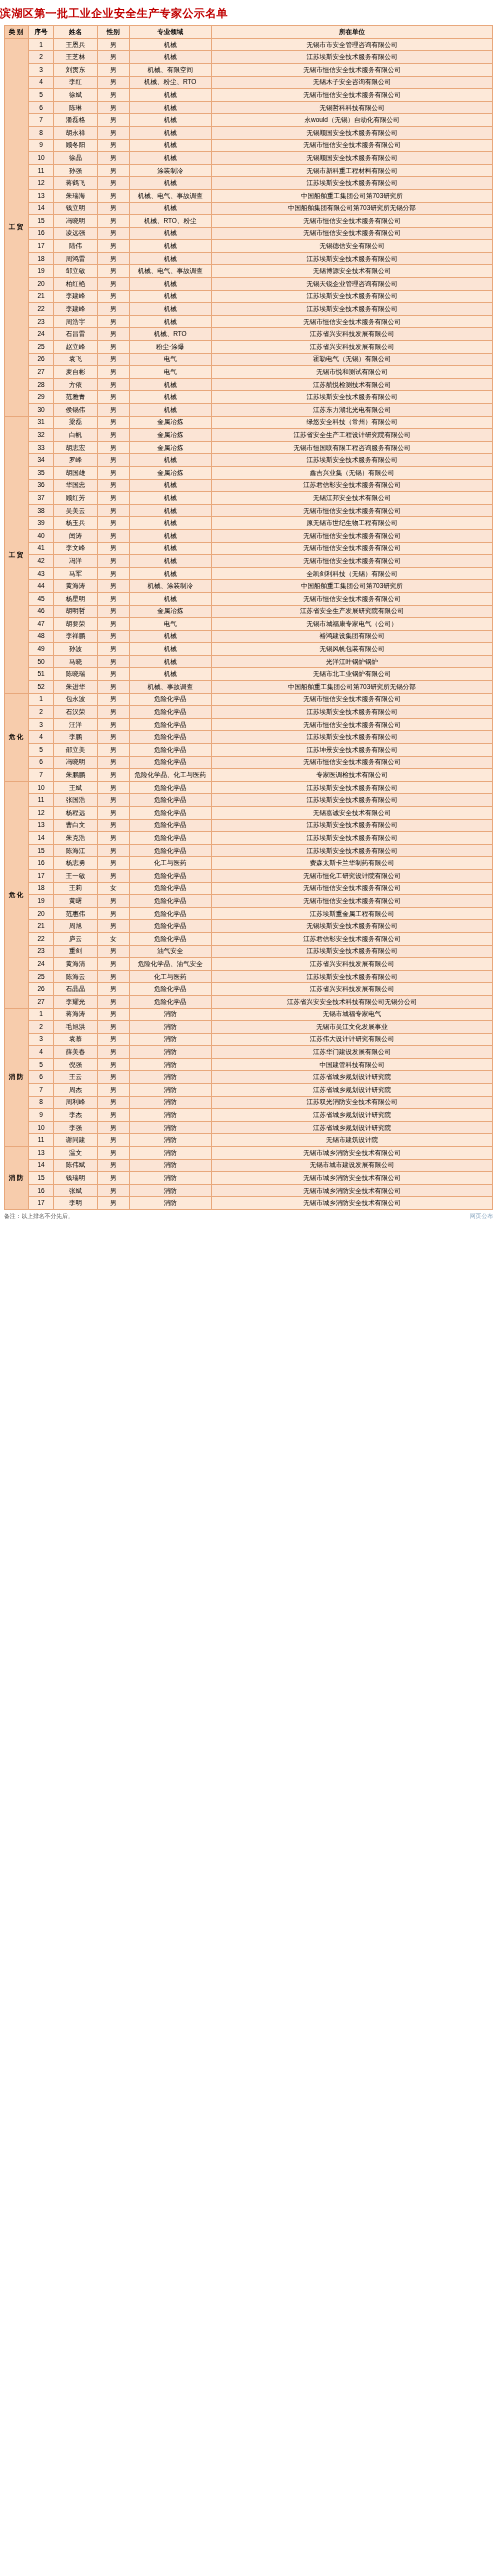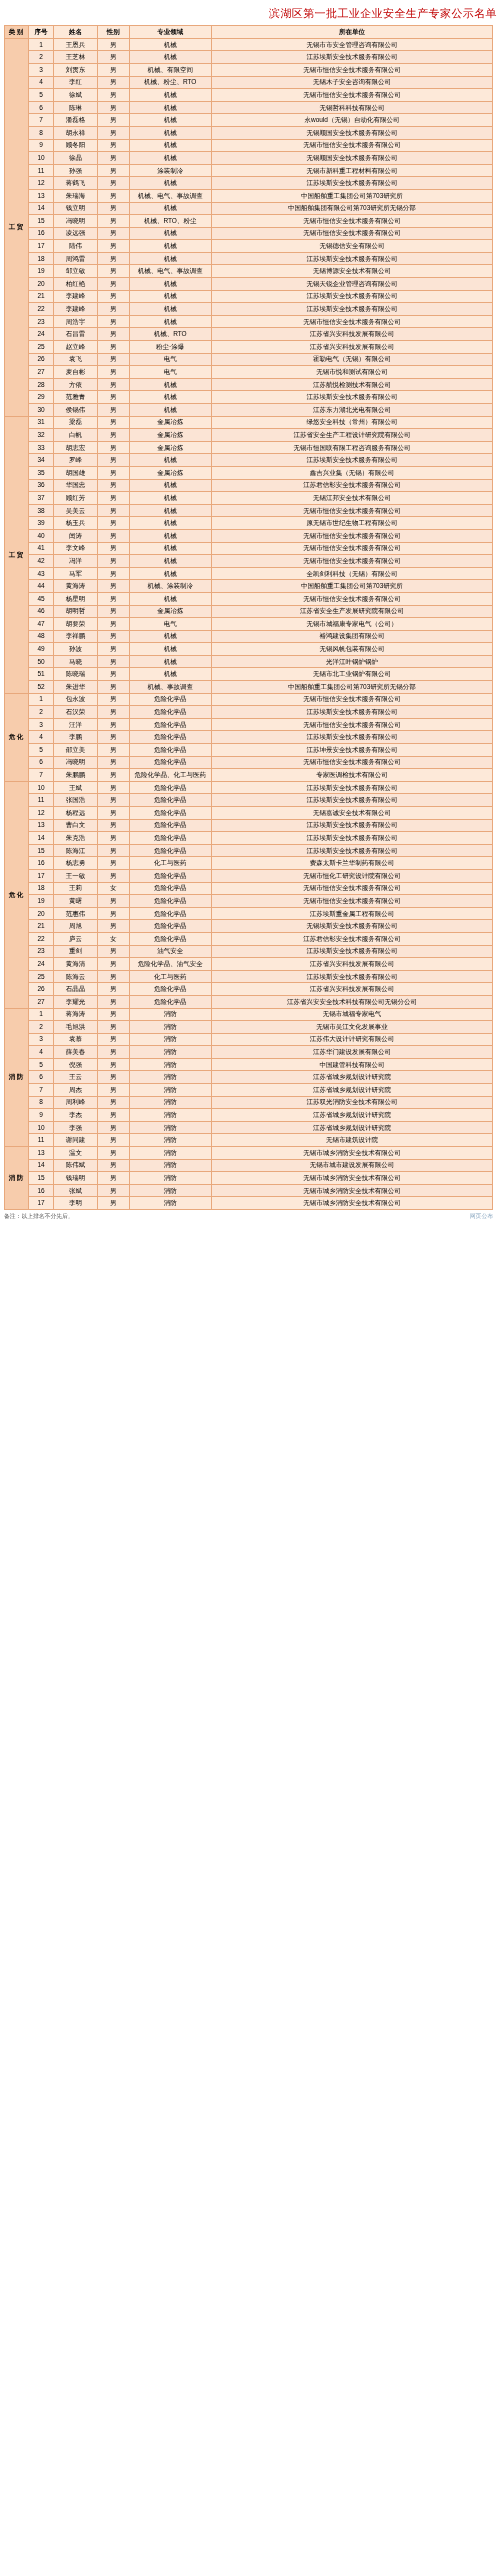--- a/index.html
+++ b/index.html
@@ -1,21 +1,21 @@
 <!DOCTYPE html>
 <html style="font-size:11.6px"><head>
 <meta charset="utf-8">
 <style>
   html,body{margin:0;padding:0;background:#ffffff;}
   body{font-family:"Liberation Sans","DejaVu Sans",sans-serif;}
   .page{width:497px;min-height:2576px;position:relative;background:#fff;}
   .title{
-    text-align:right;
+    text-align:left;
     font-size:11px;
-    font-weight:normal;
+    font-weight:bold;
     color:#c00000;
     padding:5.8px 0 4.4px 0;
     letter-spacing:0.4px;
   }
   table.main{
     width:489px;
     margin:0 auto;
     border-collapse:collapse;
     table-layout:fixed;
   }

